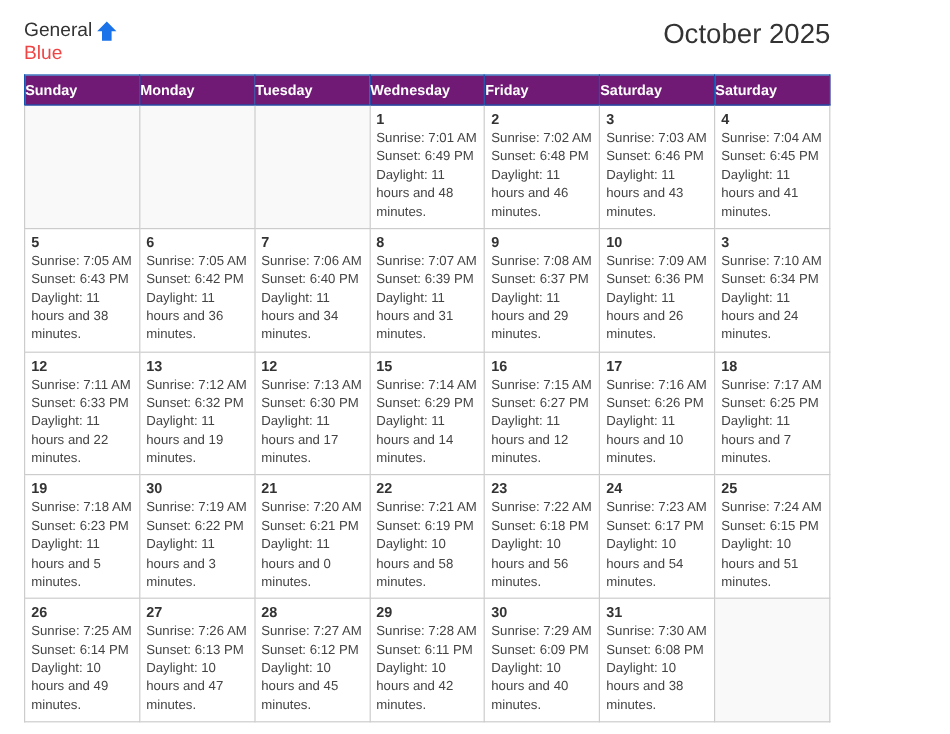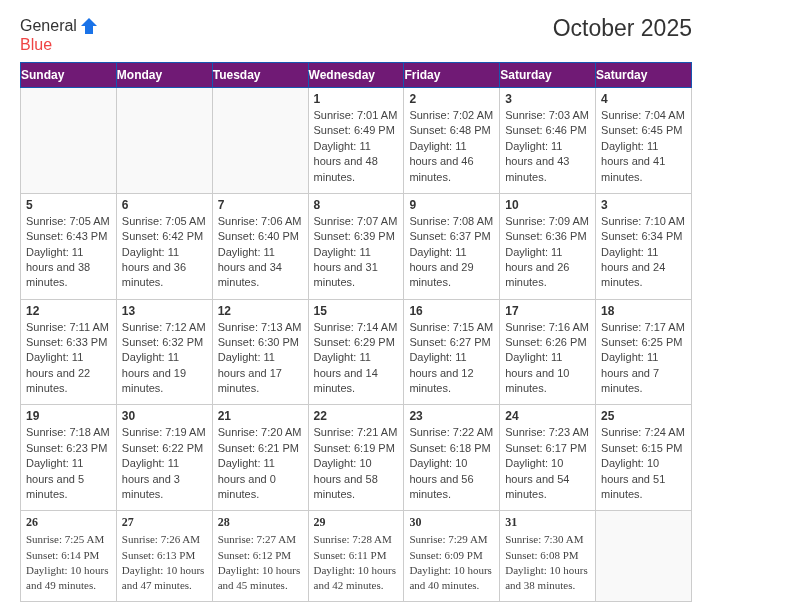--- a/index.html
+++ b/index.html
@@ -80,21 +80,20 @@
     .day-info {
       font-size: 11px;
       color: #444;
       line-height: 1.4;
     }
     .empty-cell {
       background: #f9f9f9;
     }
     tr:last-child td {
       height: 80px;
-      font-family: Liberation Serif, serif;
     }
   </style>
 </head>
 <body>
 
 <div class="page">
   <div class="header">
     <div class="logo">
       <div>
         <div style="display:flex;align-items:center;">

